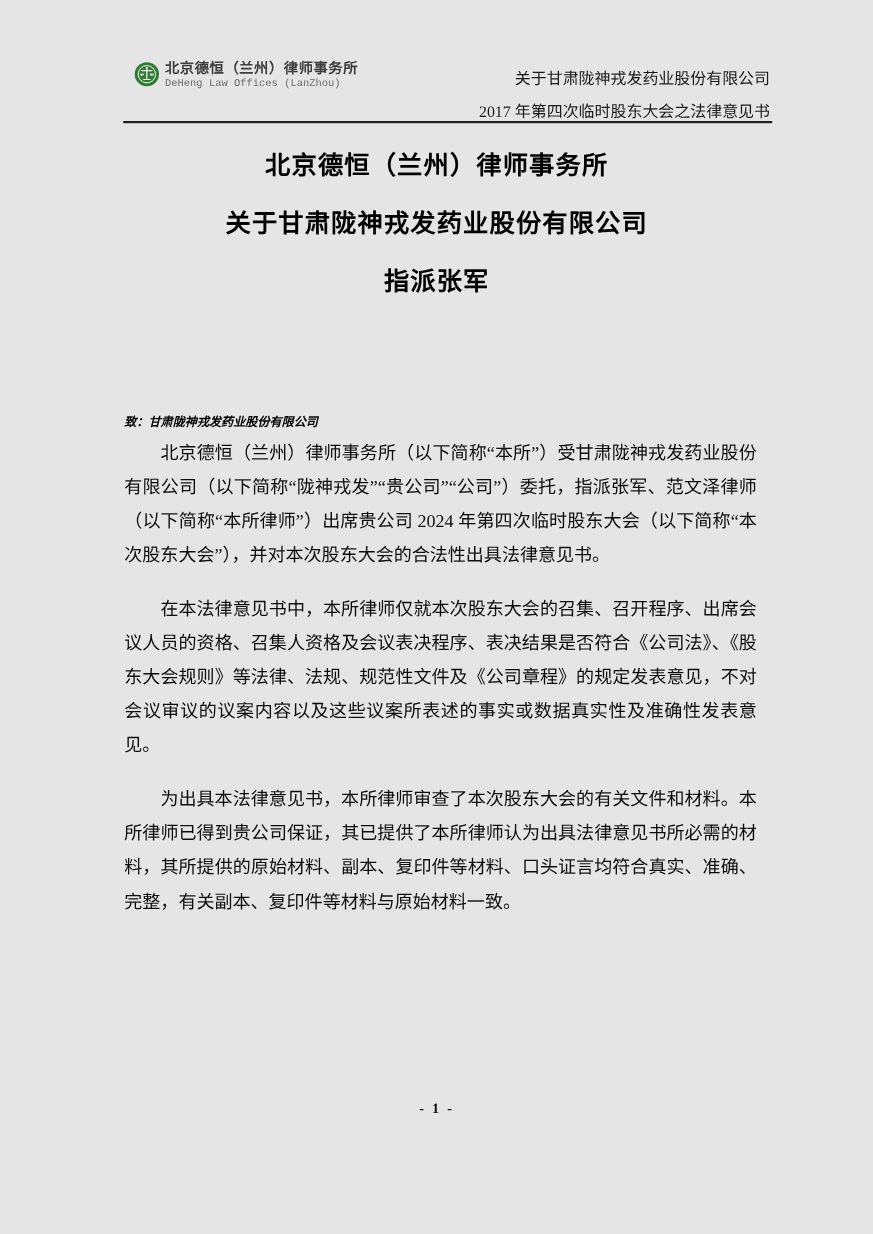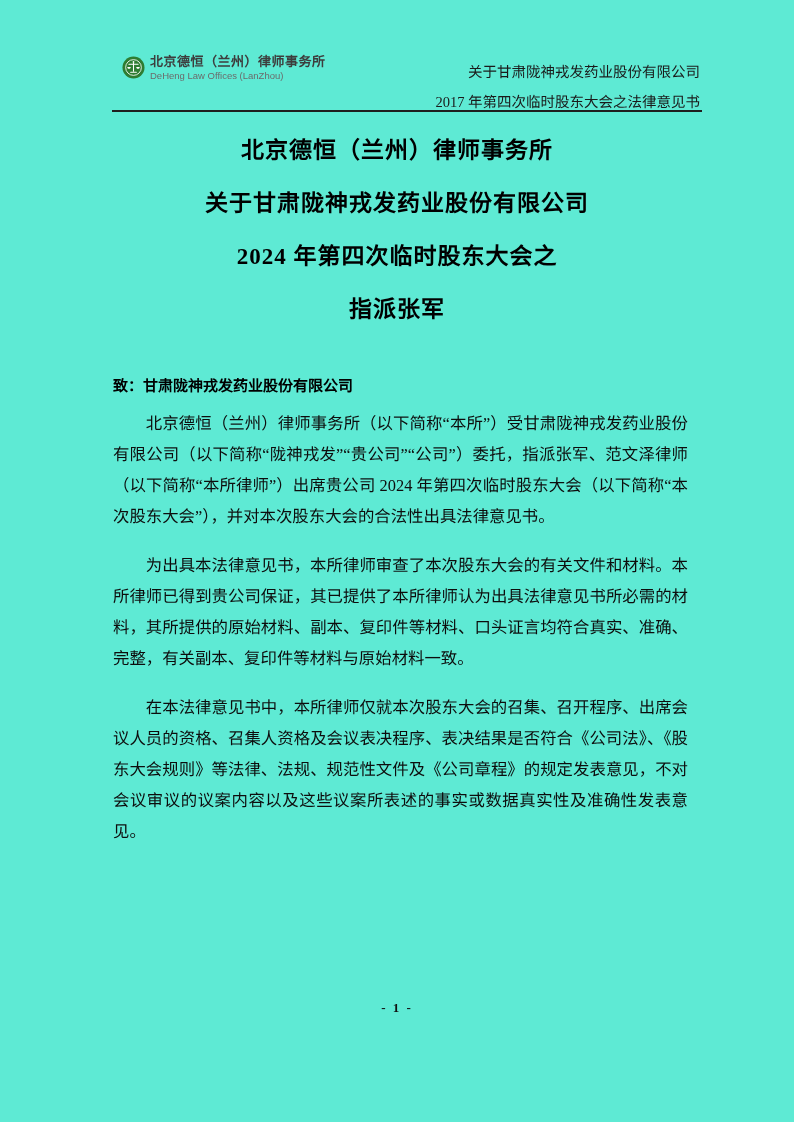--- a/index.html
+++ b/index.html
@@ -5,21 +5,21 @@
   html, body {
     margin: 0;
     padding: 0;
     background: #ffffff;
   }
   .page {
     position: relative;
     width: 794px;
     height: 1122px;
     margin: 0 auto;
-    background: #5eead4;
+    background: #e5e5e5;
     font-family: "Liberation Serif", "DejaVu Serif", serif;
     color: #111111;
     overflow: hidden;
   }
 
   
   .logo-block {
     position: absolute;
     left: 122px;
     top: 55px;
@@ -30,21 +30,21 @@
   .logo-mark { flex: 0 0 auto; margin-top: 1px; }
   .logo-text { display: flex; flex-direction: column; line-height: 1.15; }
   .logo-cn {
     font-family: "Liberation Sans", "DejaVu Sans", sans-serif;
     font-size: 13px;
     font-weight: 700;
     color: #3d3d3d;
     letter-spacing: 0.5px;
   }
   .logo-en {
-    font-family: Liberation Sans, sans-serif;
+    font-family: Liberation Mono, monospace;
     font-size: 9.5px;
     color: #6b6b6b;
     margin-top: 1px;
   }
   .header-right {
     position: absolute;
     right: 94px;
     top: 57px;
     text-align: right;
     font-size: 14.5px;
@@ -74,27 +74,28 @@
     line-height: 53px;
     letter-spacing: 1px;
     color: #000000;
   }
 
   
   .salutation {
     position: absolute;
     top: 374px;
     left: 113px;
-    font-size: 15px;
+    font-size: 11px;
     font-weight: 700;
     color: #000000;
+    font-style: italic;
   }
   .doc-body {
     position: absolute;
-    top: 408px;
+    top: 396px;
     left: 113px;
     right: 106px;
   }
   .para {
     margin: 0 0 18px 0;
     font-size: 16.4px;
     line-height: 31px;
     text-align: justify;
     text-justify: inter-ideograph;
     text-indent: 2em;
@@ -141,27 +142,26 @@
   <div class="header-right">
     <div>关于甘肃陇神戎发药业股份有限公司</div>
     <div>2017 年第四次临时股东大会之法律意见书</div>
   </div>
 
   <div class="header-rule"></div>
 
   <div class="title-block">
     <div class="title-line">北京德恒（兰州）律师事务所</div>
     <div class="title-line">关于甘肃陇神戎发药业股份有限公司</div>
-    <div class="title-line">2024 年第四次临时股东大会之</div>
     <div class="title-line">指派张军</div>
   </div>
 
   <div class="salutation">致：甘肃陇神戎发药业股份有限公司</div>
 
   <section class="doc-body">
     <p class="para">北京德恒（兰州）律师事务所（以下简称“本所”）受甘肃陇神戎发药业股份有限公司（以下简称“陇神戎发”“贵公司”“公司”）委托，指派张军、范文泽律师（以下简称“本所律师”）出席贵公司 2024 年第四次临时股东大会（以下简称“本次股东大会”），并对本次股东大会的合法性出具法律意见书。</p>
+    <p class="para">在本法律意见书中，本所律师仅就本次股东大会的召集、召开程序、出席会议人员的资格、召集人资格及会议表决程序、表决结果是否符合《公司法》、《股东大会规则》等法律、法规、规范性文件及《公司章程》的规定发表意见，不对会议审议的议案内容以及这些议案所表述的事实或数据真实性及准确性发表意见。</p>
     <p class="para">为出具本法律意见书，本所律师审查了本次股东大会的有关文件和材料。本所律师已得到贵公司保证，其已提供了本所律师认为出具法律意见书所必需的材料，其所提供的原始材料、副本、复印件等材料、口头证言均符合真实、准确、完整，有关副本、复印件等材料与原始材料一致。</p>
-    <p class="para">在本法律意见书中，本所律师仅就本次股东大会的召集、召开程序、出席会议人员的资格、召集人资格及会议表决程序、表决结果是否符合《公司法》、《股东大会规则》等法律、法规、规范性文件及《公司章程》的规定发表意见，不对会议审议的议案内容以及这些议案所表述的事实或数据真实性及准确性发表意见。</p>
   </section>
 
   <div class="page-footer">- 1 -</div>
 
 </div>
 
 </body></html>

